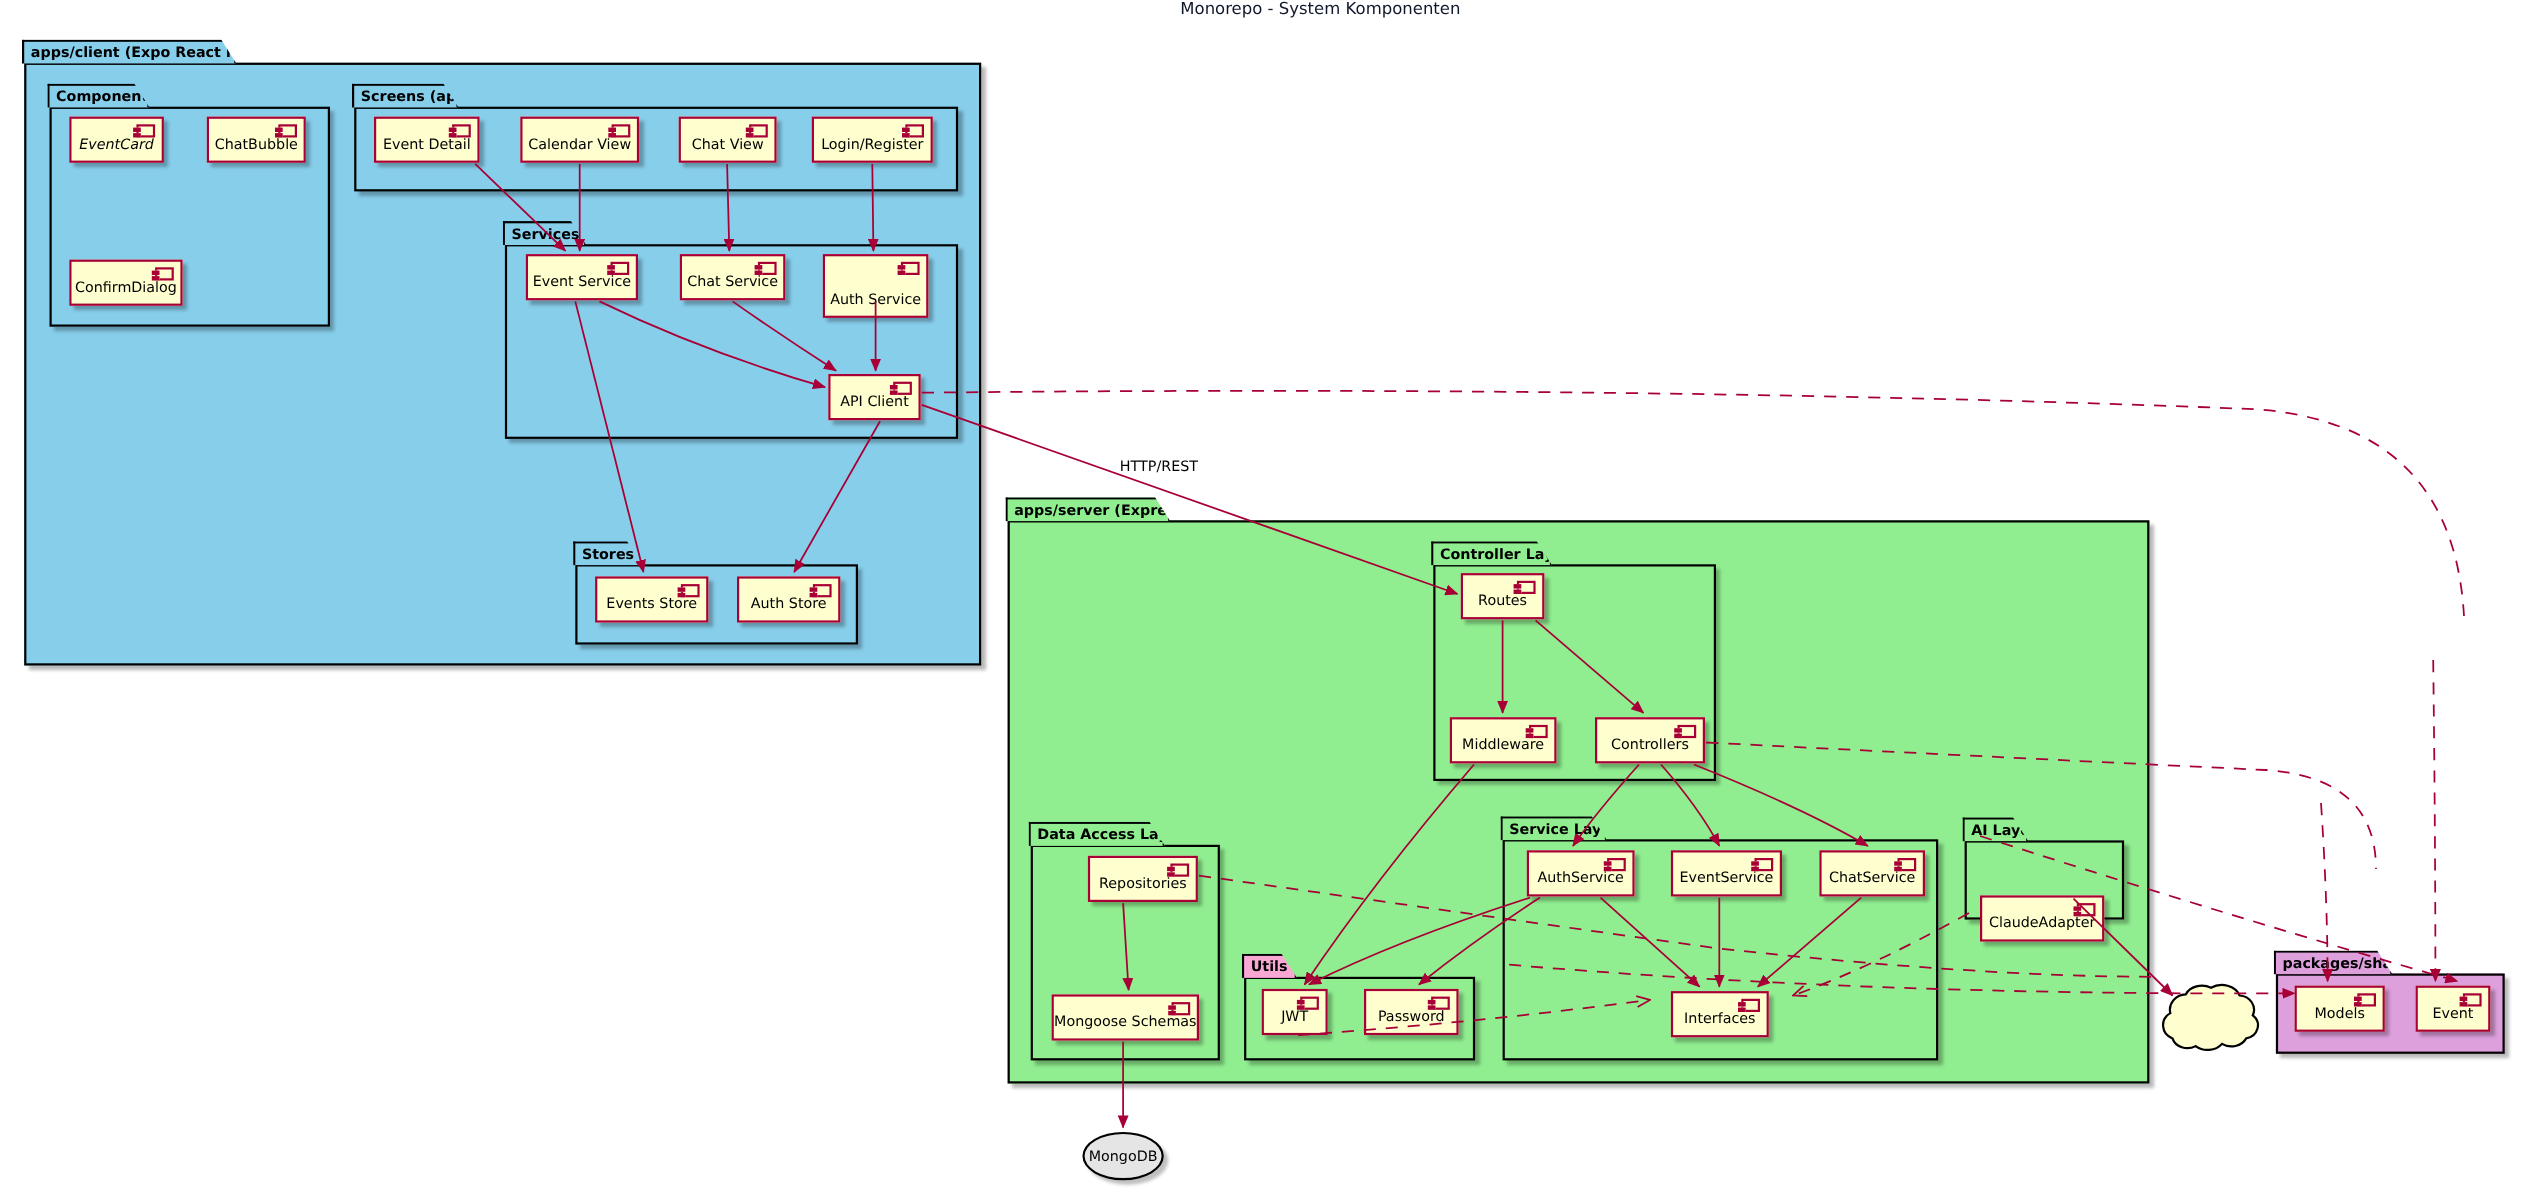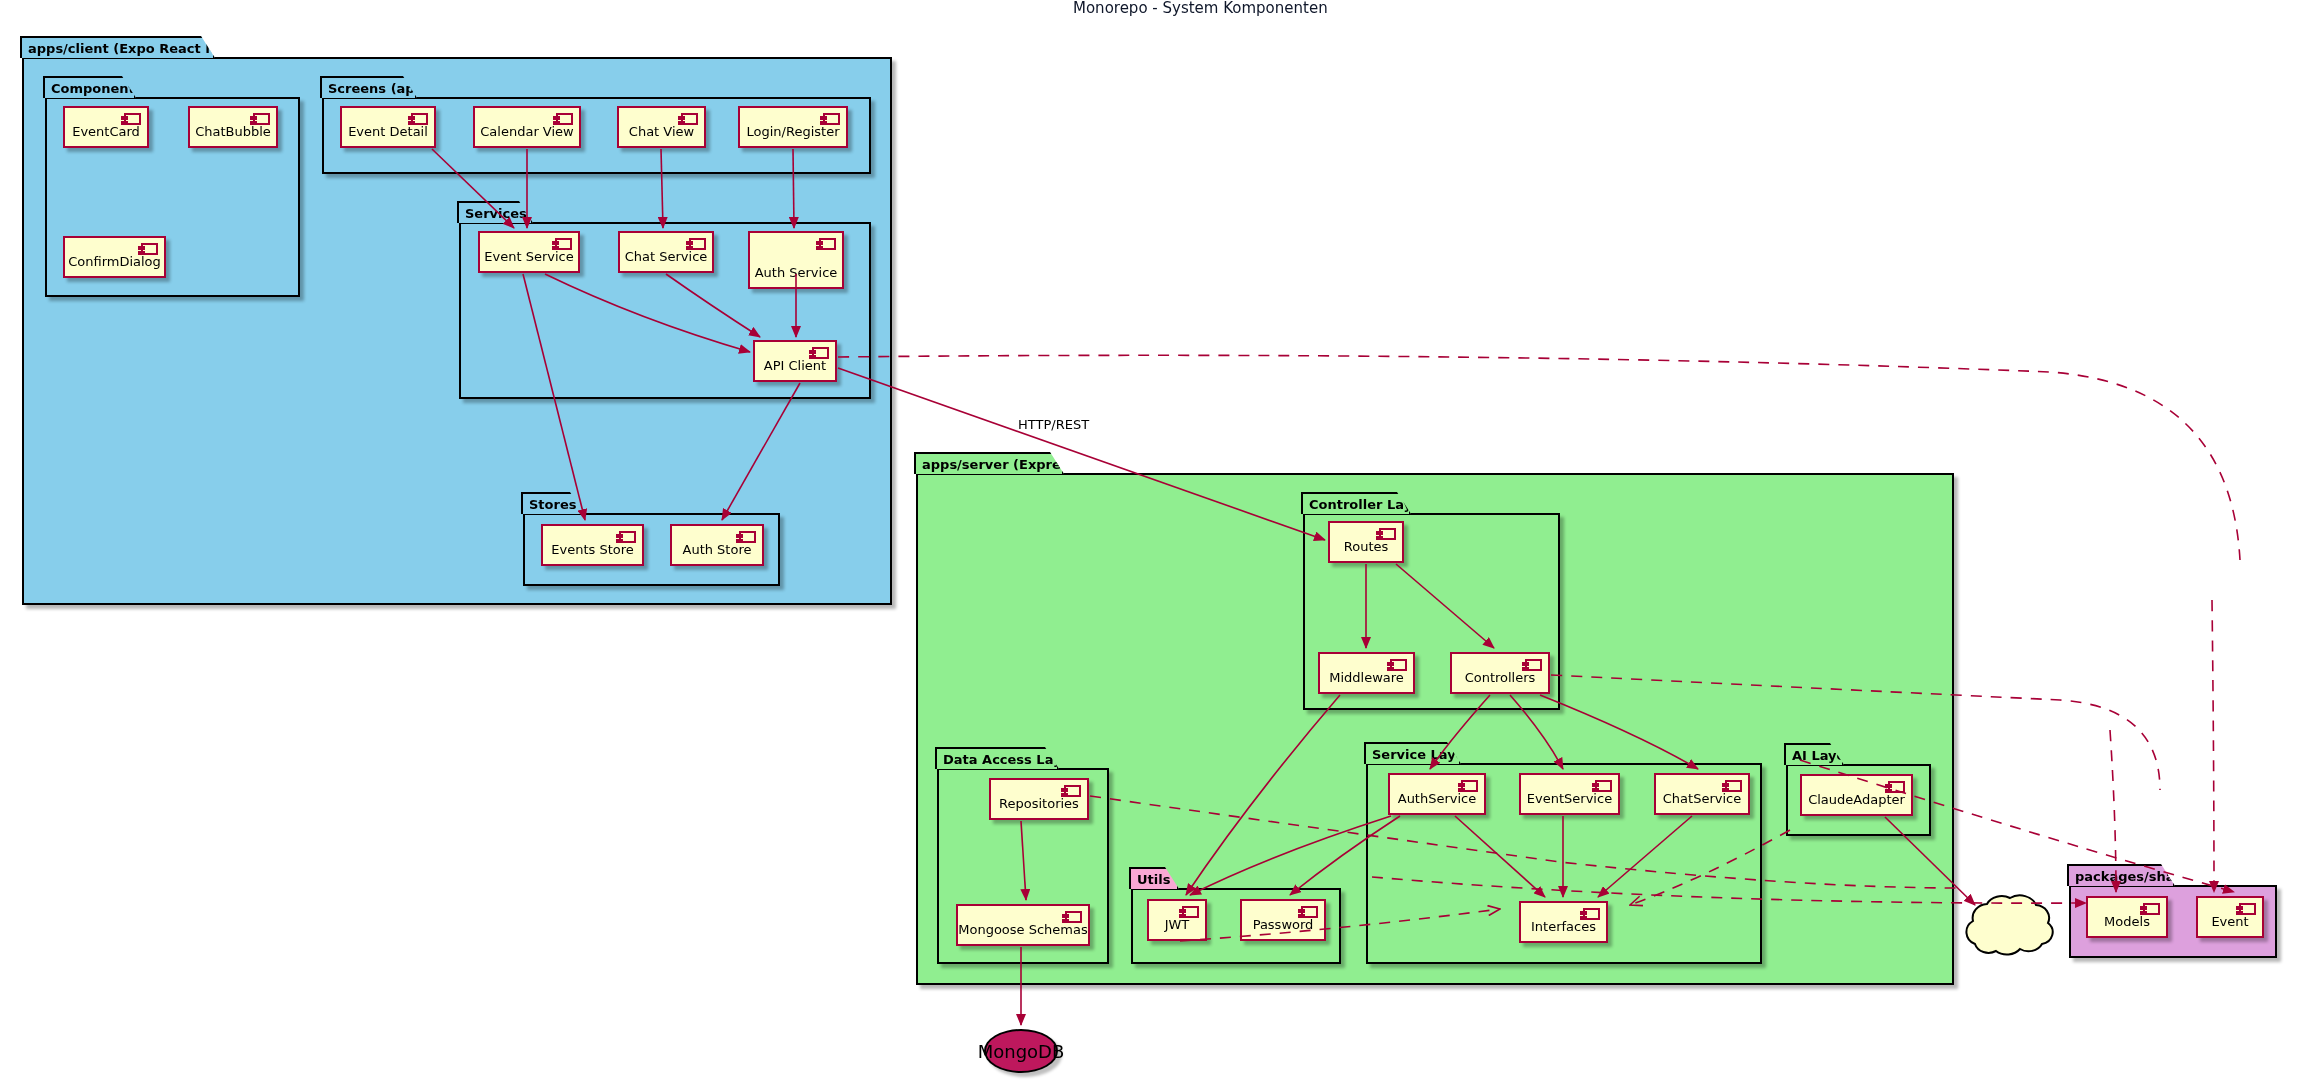--- a/index.html
+++ b/index.html
@@ -27,25 +27,25 @@
        padding-bottom:7px;font-size:13px;color:#000;white-space:nowrap;}
   .cmp-icon{position:absolute;right:6px;top:5px;width:17px;height:12px;
             border:2px solid #A80036;box-sizing:border-box;background:#FEFECE;}
   .cmp-icon::before,.cmp-icon::after{content:"";position:absolute;left:-5px;
             width:7px;height:3px;border:2px solid #A80036;box-sizing:border-box;
             background:#FEFECE;}
   .cmp-icon::before{top:1px;}
   .cmp-icon::after{top:6px;}
 
   
-  .db{position:absolute;box-sizing:border-box;background:#be185d;
+  .db{position:absolute;box-sizing:border-box;background:#e5e5e5;
       border:2px solid #000;border-radius:50%/22px;
       box-shadow:4px 4px 3px rgba(0,0,0,0.25);
       display:flex;align-items:center;justify-content:center;
-      font-size:18px;color:#000;}
+      font-size:13px;color:#000;}
 
   
   .cloud-label{position:absolute;font-size:13px;color:#000;white-space:nowrap;
                text-align:center;}
 
   
   .edge-label{position:absolute;font-size:13px;color:#000;white-space:nowrap;}
 
   svg.links{position:absolute;left:0;top:0;width:2297px;height:1086px;
             pointer-events:none;overflow:visible;}
@@ -61,21 +61,21 @@
   </div>
   <div class="pkg-tab" style="left:20px;top:36px;width:195px;background:#87CEEB;">
     <span>apps/client (Expo React Native)</span>
   </div>
 
   <div class="pkg" style="left:45px;top:97px;width:255px;height:200px;background:transparent;"></div>
   <div class="pkg-tab" style="left:43px;top:76px;width:93px;background:#87CEEB;">
     <span>Components</span>
   </div>
 
-  <div class="cmp" style="left:63px;top:106px;width:86px;height:42px;">
+  <div class="cmp" style="left:63px;top:106px;width:86px;height:42px;font-style:italic;">
     <span class="cmp-icon"></span>
     <span>EventCard</span>
   </div>
   <div class="cmp" style="left:188px;top:106px;width:90px;height:42px;">
     <span class="cmp-icon"></span>
     <span>ChatBubble</span>
   </div>
   <div class="cmp" style="left:63px;top:236px;width:103px;height:42px;">
     <span class="cmp-icon"></span>
     <span>ConfirmDialog</span>
@@ -210,21 +210,21 @@
   <div class="cmp" style="left:1519px;top:901px;width:89px;height:42px;">
     <span class="cmp-icon"></span>
     <span>Interfaces</span>
   </div>
 
   <div class="pkg" style="left:1786px;top:764px;width:145px;height:72px;background:transparent;"></div>
   <div class="pkg-tab" style="left:1784px;top:743px;width:60px;background:#90EE90;">
     <span>AI Layer</span>
   </div>
 
-  <div class="cmp" style="left:1800px;top:774px;width:113px;height:42px;">
+  <div class="cmp" style="left:1800px;top:814px;width:113px;height:42px;">
     <span class="cmp-icon"></span>
     <span>ClaudeAdapter</span>
   </div>
 
   <div class="pkg" style="left:2069px;top:885px;width:208px;height:73px;background:#DDA0DD;"></div>
   <div class="pkg-tab" style="left:2067px;top:864px;width:108px;background:#DDA0DD;">
     <span>packages/shared</span>
   </div>
 
   <div class="cmp" style="left:2086px;top:896px;width:82px;height:42px;">

